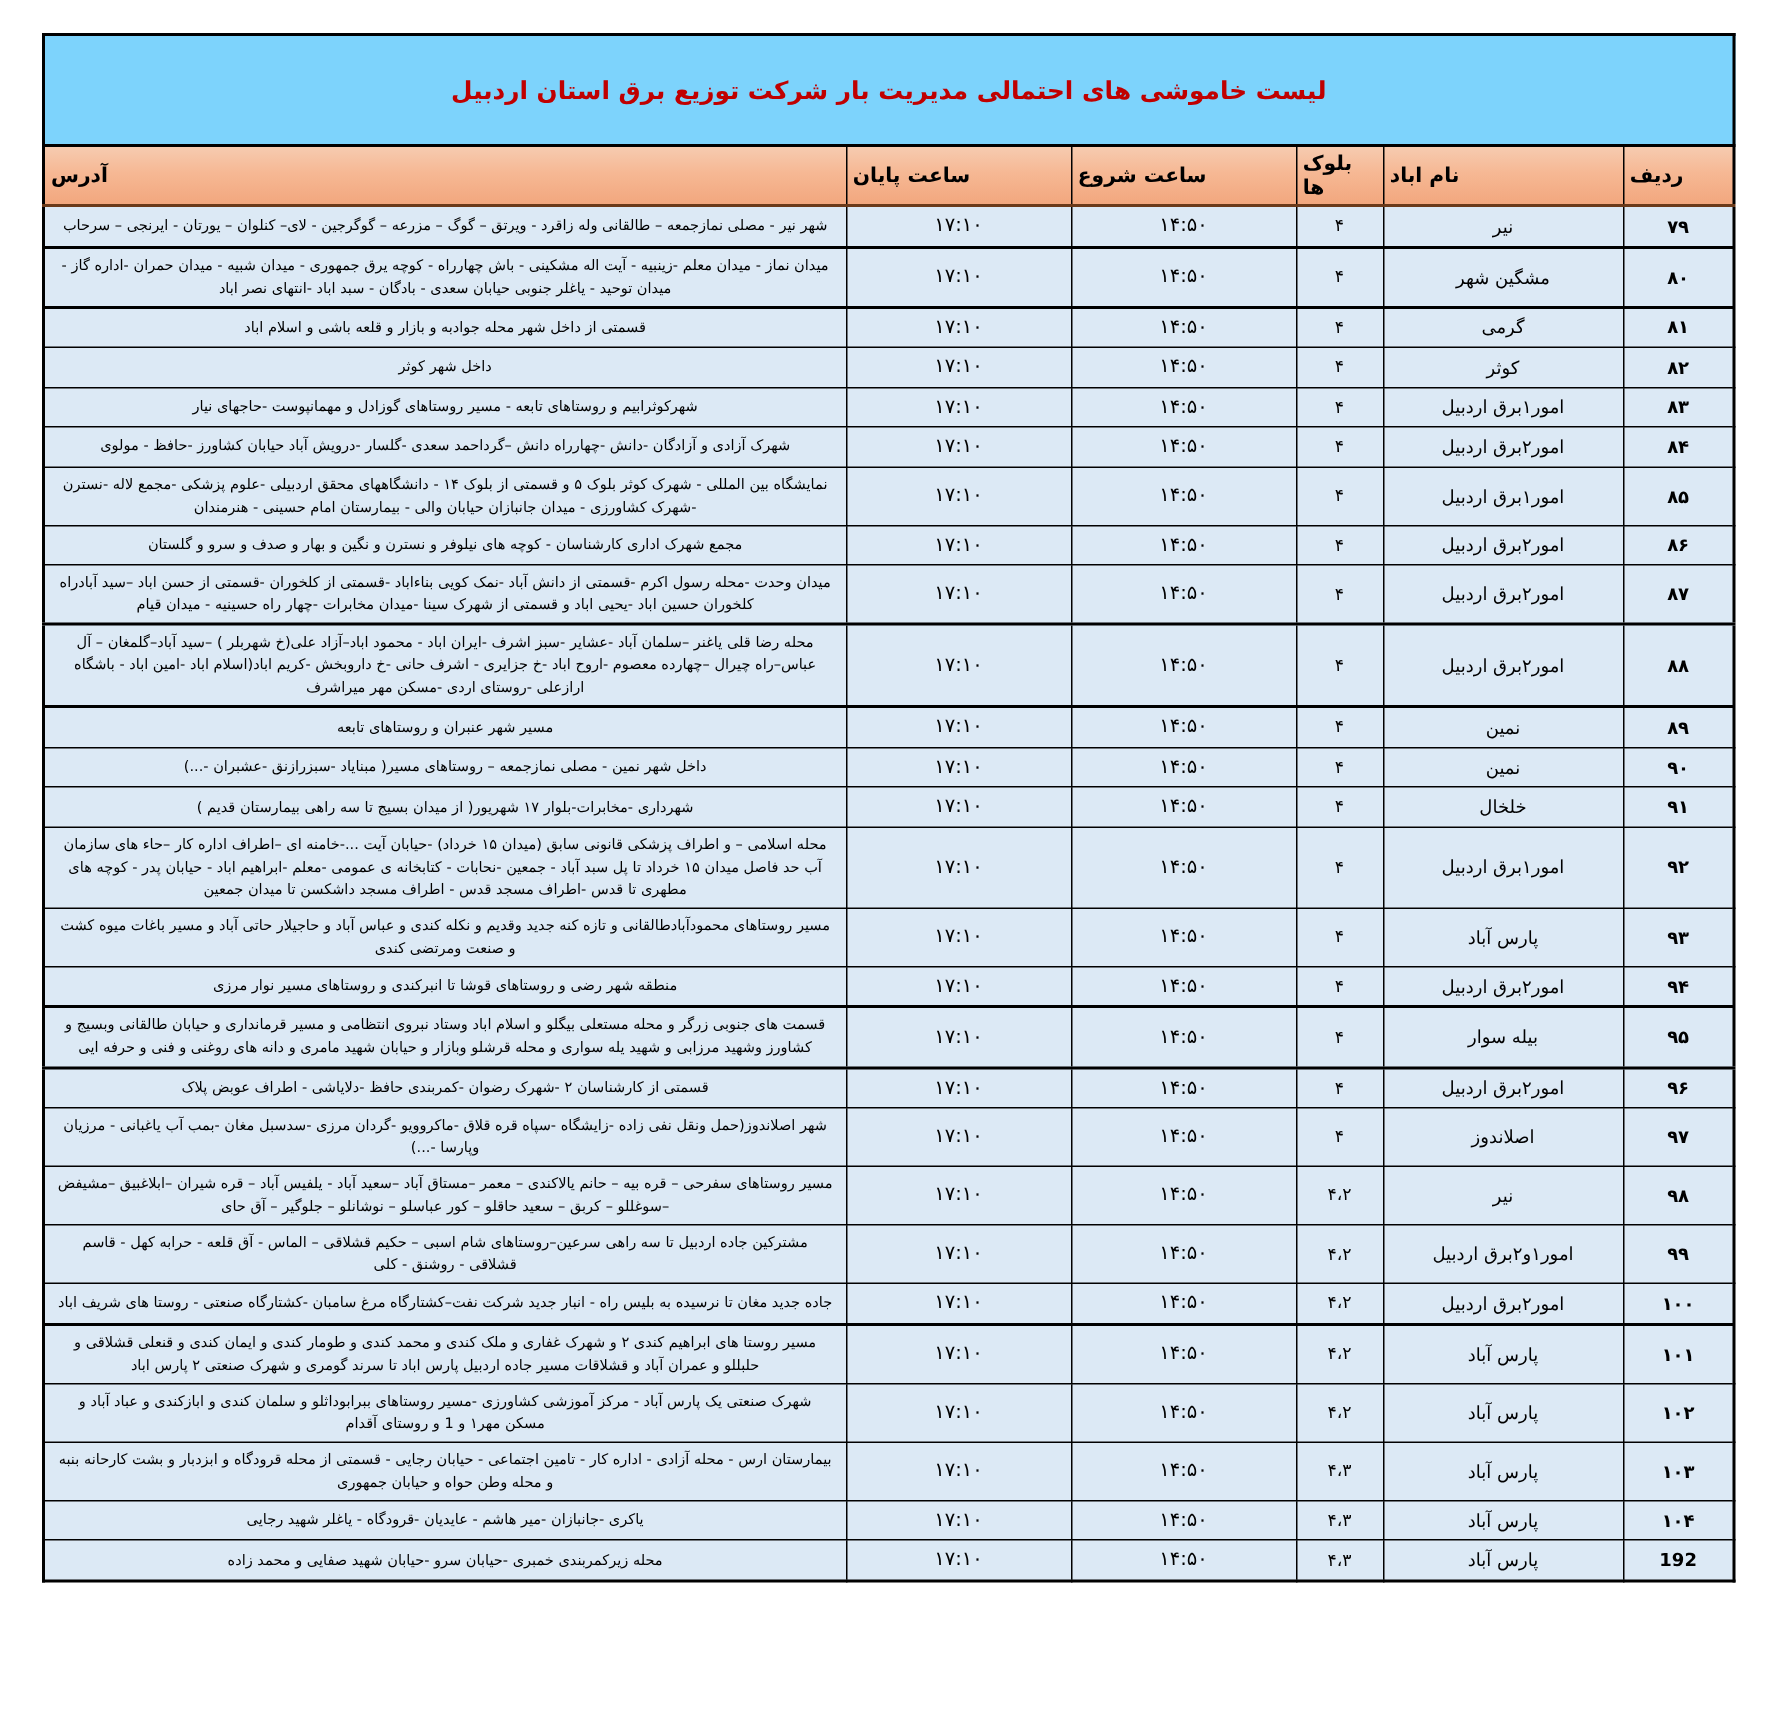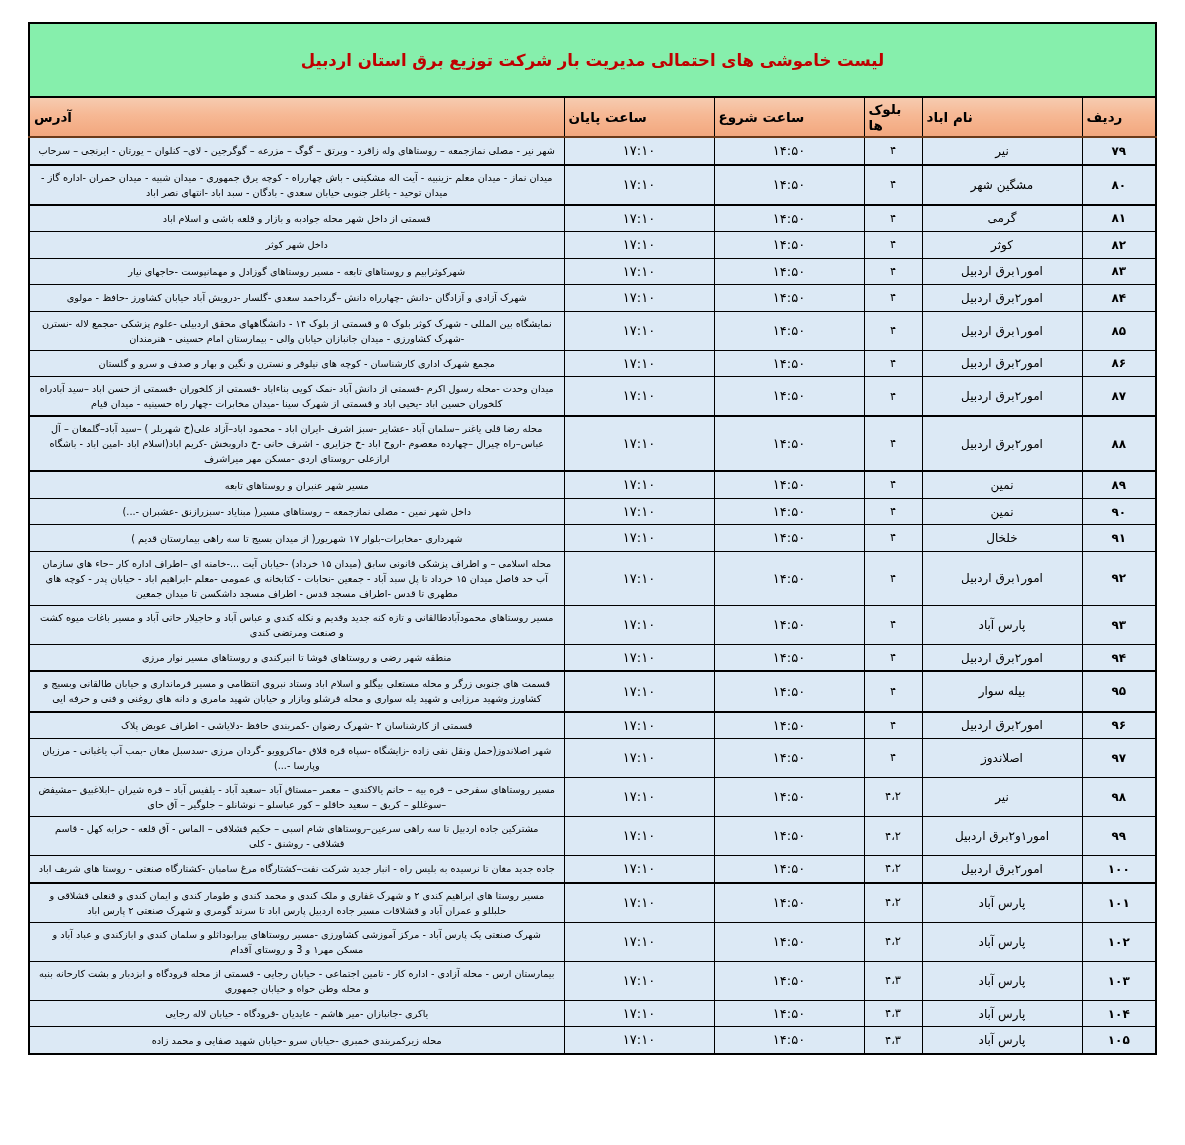--- a/index.html
+++ b/index.html
@@ -17,21 +17,21 @@
   #sheet {
     width: 1185px;
     height: 1145px;
     position: relative;
     background: #ffffff;
     box-sizing: border-box;
     padding: 22px 28px 0 28px;
   }
   
   .title-banner {
-    background: #86efac;
+    background: #7dd3fc;
     border: 2px solid #000000;
     border-bottom: none;
     height: 74px;
     display: flex;
     align-items: center;
     justify-content: center;
     box-sizing: border-box;
   }
   .title-text {
     color: #c00000;
@@ -135,21 +135,21 @@
         <th>آدرس</th>
       </tr>
     </thead>
     <tbody id="outage-body">
         <tr>
           <td class="col-radif">۷۹</td>
           <td class="col-omur">نیر</td>
           <td class="col-blocks">۴</td>
           <td class="col-start">۱۴:۵۰</td>
           <td class="col-end">۱۷:۱۰</td>
-          <td class="col-address">شهر نیر - مصلی نمازجمعه – روستاهای وله زاقرد  - ویرتق – گوگ – مزرعه – گوگرجین - لای– کنلوان – یورتان - ایرنجی – سرحاب</td>
+          <td class="col-address">شهر نیر - مصلی نمازجمعه – طالقانی وله زاقرد  - ویرتق – گوگ – مزرعه – گوگرجین - لای– کنلوان – یورتان - ایرنجی – سرحاب</td>
         </tr>
         <tr class="thick-top">
           <td class="col-radif">۸۰</td>
           <td class="col-omur">مشگین شهر</td>
           <td class="col-blocks">۴</td>
           <td class="col-start">۱۴:۵۰</td>
           <td class="col-end">۱۷:۱۰</td>
           <td class="col-address">میدان نماز  - میدان معلم -زینبیه - آیت اله مشکینی - باش چهارراه - کوچه یرق جمهوری - میدان شبیه - میدان حمران -اداره گاز - میدان توحید - یاغلر جنوبی حیابان سعدی  - بادگان  - سبد اباد  -انتهای نصر اباد</td>
         </tr>
         <tr class="thick-top">
@@ -319,40 +319,40 @@
           <td class="col-start">۱۴:۵۰</td>
           <td class="col-end">۱۷:۱۰</td>
           <td class="col-address">مسیر روستا های ابراهیم کندی ۲ و شهرک غفاری و ملک کندی و محمد کندی و طومار کندی و ایمان کندی و قنعلی قشلاقی و حلبللو و عمران  آباد و قشلاقات مسیر جاده اردبیل پارس اباد تا سرند گومری و شهرک صنعتی ۲ پارس اباد</td>
         </tr>
         <tr>
           <td class="col-radif">۱۰۲</td>
           <td class="col-omur">پارس آباد</td>
           <td class="col-blocks">۴،۲</td>
           <td class="col-start">۱۴:۵۰</td>
           <td class="col-end">۱۷:۱۰</td>
-          <td class="col-address">شهرک صنعتی یک پارس آباد  - مرکز آموزشی کشاورزی -مسیر روستاهای ببرابوداثلو و سلمان کندی و ابازکندی و عباد آباد و مسکن مهر۱ و 3 و روستای آقدام</td>
+          <td class="col-address">شهرک صنعتی یک پارس آباد  - مرکز آموزشی کشاورزی -مسیر روستاهای ببرابوداثلو و سلمان کندی و ابازکندی و عباد آباد و مسکن مهر۱ و 1 و روستای آقدام</td>
         </tr>
         <tr>
           <td class="col-radif">۱۰۳</td>
           <td class="col-omur">پارس آباد</td>
           <td class="col-blocks">۴،۳</td>
           <td class="col-start">۱۴:۵۰</td>
           <td class="col-end">۱۷:۱۰</td>
           <td class="col-address">بیمارستان ارس  - محله آزادی  - اداره کار  - تامین اجتماعی  - حیابان رجایی  - قسمتی از محله قرودگاه و ابزدبار و بشت کارحانه بنبه و محله وطن حواه و حیابان جمهوری</td>
         </tr>
         <tr>
           <td class="col-radif">۱۰۴</td>
           <td class="col-omur">پارس آباد</td>
           <td class="col-blocks">۴،۳</td>
           <td class="col-start">۱۴:۵۰</td>
           <td class="col-end">۱۷:۱۰</td>
-          <td class="col-address">یاکری  -جانبازان  -میر هاشم - عایدیان  -قرودگاه - حیابان لاله رجایی</td>
-        </tr>
-        <tr>
-          <td class="col-radif">۱۰۵</td>
+          <td class="col-address">یاکری  -جانبازان  -میر هاشم - عایدیان  -قرودگاه - یاغلر شهید رجایی</td>
+        </tr>
+        <tr>
+          <td class="col-radif">192</td>
           <td class="col-omur">پارس آباد</td>
           <td class="col-blocks">۴،۳</td>
           <td class="col-start">۱۴:۵۰</td>
           <td class="col-end">۱۷:۱۰</td>
           <td class="col-address">محله زیرکمربندی خمبری  -حیابان سرو  -حیابان شهید صفایی و محمد زاده</td>
         </tr>
       </tbody>
   </table>
 
 </div>

